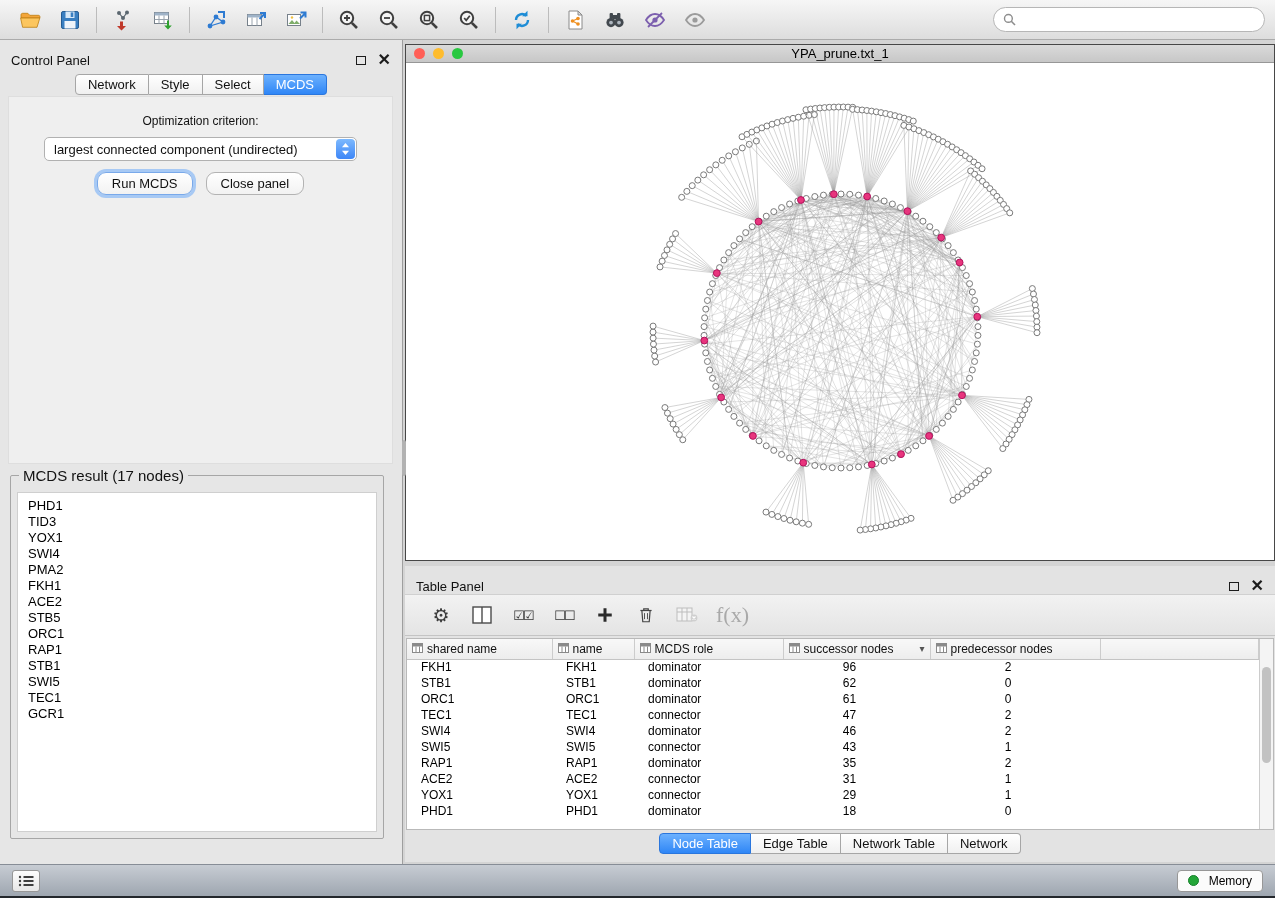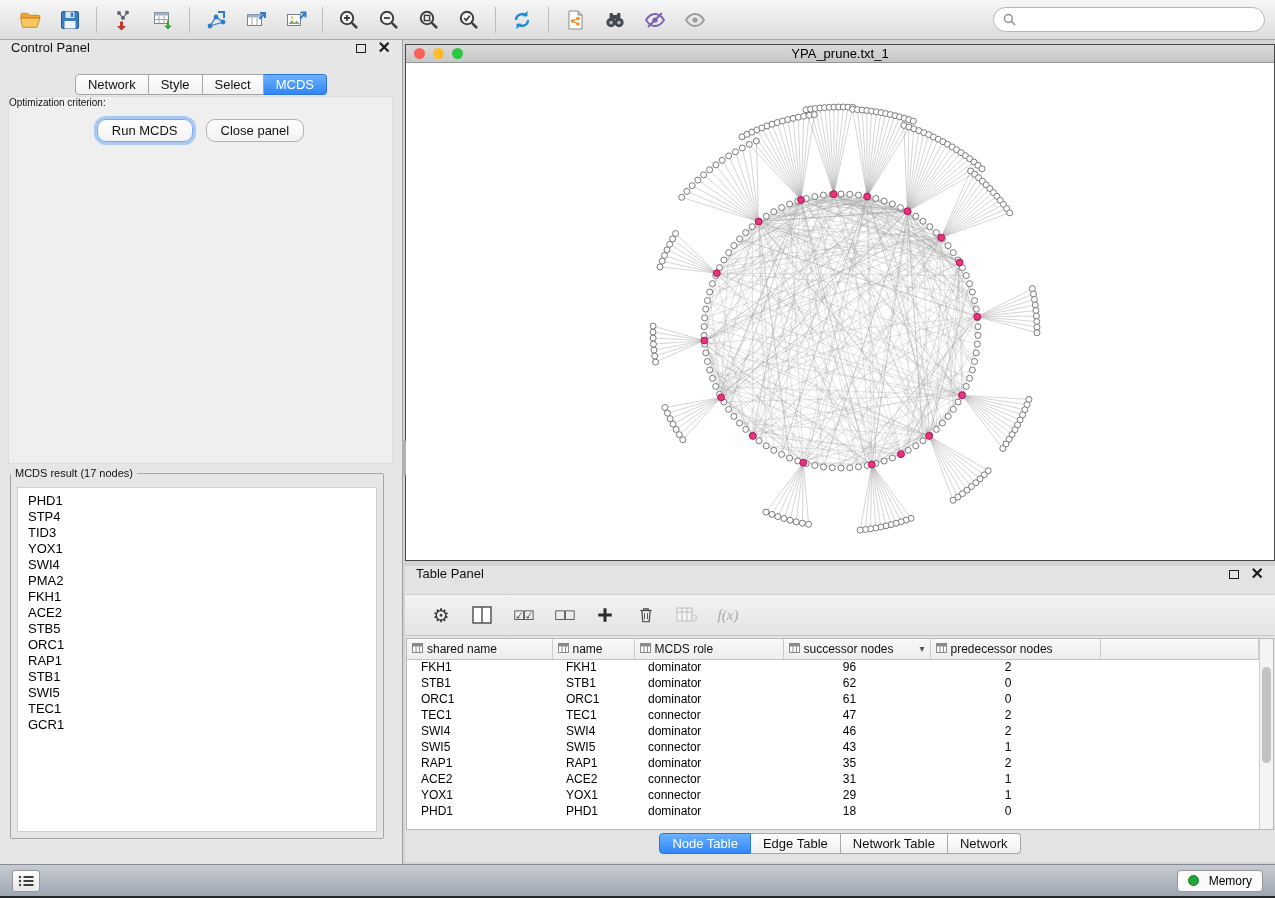--- a/index.html
+++ b/index.html
@@ -10,57 +10,57 @@
 
 .toolbar{position:absolute;left:0;top:0;width:100%;height:40px;background:linear-gradient(#f6f6f6,#dddddd);border-bottom:1px solid #ababab;display:flex;align-items:center;padding:0 10px}
 .tbtn{width:40px;height:32px;display:flex;align-items:center;justify-content:center;background:transparent;border:none;cursor:default}
 .tbtn svg{width:24px;height:24px}
 .tsep{width:1px;height:26px;background:#bcbcbc;margin:0 6px}
 .search-box{margin-left:auto;width:272px;height:25px;background:#fff;border:1px solid #b6b6b6;border-radius:13px;display:flex;align-items:center;padding:0 9px;gap:6px}
 .search-box input{border:none;outline:none;flex:1;font-size:12px;font-family:inherit;background:transparent}
 
 
 .control-panel{position:absolute;left:0;top:40px;width:403px;height:824px;background:#e6e6e6;border-right:1px solid #9e9e9e}
-.panel-titlebar{height:28px;display:flex;align-items:flex-start;padding:0 11px;font-size:13px}
+.panel-titlebar{height:28px;display:flex;align-items:flex-end;padding:0 11px;font-size:13px}
 .titlebar-controls{margin-left:auto;display:flex;align-items:center;gap:12px}
 .float-icon{width:10px;height:9px;border:1.5px solid #1c1c1c;display:inline-block}
 .close-x{font-size:16px;font-weight:700;line-height:1;color:#1c1c1c}
 .cp-tabs{position:absolute;left:0;right:0;top:34px;display:flex;justify-content:center}
 .seg-tab{height:21px;line-height:19px;padding:0 12px;font-size:13px;background:linear-gradient(#ffffff,#f0f0f0);border:1px solid #a6a6a6;border-left:none;color:#111}
 .seg-tab:first-child{border-left:1px solid #a6a6a6;border-radius:4px 0 0 4px}
 .seg-tab:last-child{border-radius:0 4px 4px 0}
 .seg-tab.active{background:linear-gradient(#6cb1fe,#2f86f6);color:#fff;border-color:#2a76dd}
 .cp-card{position:absolute;left:8px;right:9px;top:56px;height:368px;background:#efefef;border:1px solid #dedede}
-.opt-label{text-align:left;font-size:10px}
+.opt-label{margin-top:17px;text-align:center;font-size:12px}
 .dropdown{position:relative;margin:9px auto 0;width:313px;height:24px;background:#fff;border:1px solid #b1b1b1;border-radius:5px;display:flex;align-items:center;font-size:13px;padding:0 24px 0 9px}
 .dd-text{flex:1;white-space:nowrap;overflow:hidden}
 .dd-stepper{position:absolute;right:1px;top:1px;width:19px;height:20px;border-radius:4px;background:linear-gradient(#7db9fe,#3d86f7);display:flex;align-items:center;justify-content:center}
 .btn-row{margin-top:11px;display:flex;justify-content:center;gap:13px}
 .btn{height:23px;padding:0 14px;font-size:13px;font-family:inherit;background:linear-gradient(#ffffff,#f2f2f2);border:1px solid #b3b3b3;border-radius:9px;color:#111}
 .btn.focused{box-shadow:0 0 0 3px rgba(108,170,248,.55);border-color:#79a9ea}
 .result-box{position:absolute;left:10px;top:427px;width:374px;height:372px;border:1px solid #a6a6a6;border-radius:2px}
-.result-box legend{font-size:11px;padding:0 4px}
+.result-box legend{font-size:15px;margin-left:8px;padding:0 4px}
 .result-list{position:absolute;left:6px;right:6px;top:8px;bottom:6px;background:#fff;border:1px solid #cfcfcf;padding:5px 0 0 10px;overflow:hidden}
 .result-item{font-size:13px;line-height:16px;color:#000}
 
 
 .network-window{position:absolute;left:405px;top:44px;width:870px;height:517px;border:1px solid #474747;background:#fff}
 .net-titlebar{position:relative;height:18px;background:linear-gradient(#dadada,#c7c7c7);border-bottom:1px solid #979797;display:flex;align-items:center}
 .net-title{position:absolute;left:0;right:0;text-align:center;font-size:13px;color:#000}
 .light{width:11px;height:11px;border-radius:50%;margin-left:8px;position:relative;z-index:2}
 .net-canvas{display:block;width:868px;height:497px;background:#fff}
 .splitter-handle{position:absolute;left:402px;top:440px;width:4px;height:36px;background:#b2b2b2;border-radius:2px}
 
 
 .table-panel{position:absolute;left:405px;top:566px;width:870px;height:296px;background:#e3e3e3}
 .tp-toolbar{position:absolute;left:0;right:0;top:28px;height:42px;background:linear-gradient(#f2f2f2,#e4e4e4);border-top:1px solid #d0d0d0;border-bottom:1px solid #c4c4c4;display:flex;align-items:center;padding-left:24px;gap:17px}
 .tp-ic{display:flex;align-items:center;justify-content:center;min-width:24px;height:26px;background:transparent;border:none}
 .glyph{font-size:19px;color:#3c3c3c;line-height:1}
 .pair{font-size:13px;letter-spacing:-2px;color:#333}
-.fx{font-family:"Liberation Serif",serif;font-style:italic;font-size:15px;color:#a9a9a9}
+.fx{font-family:"Liberation Serif",serif;font-size:22px;color:#a9a9a9}
 .tp-table-wrap{position:absolute;left:1px;right:1px;top:72px;height:192px;background:#fff;border:1px solid #b9b9b9;display:flex}
 .node-table{border-collapse:collapse;table-layout:fixed;width:calc(100% - 14px);align-self:flex-start}
 .node-table th{height:20px;background:linear-gradient(#f8f8f8,#ededed);border-right:1px solid #ccc;border-bottom:1px solid #c4c4c4;font-size:12px;font-weight:400;vertical-align:middle}
 .hcell{display:flex;align-items:center;gap:4px;padding:0 5px}
 .hcell .hlabel{flex:1;text-align:left;white-space:nowrap;overflow:hidden}
 .hcell .chev{font-size:10px;color:#555}
 .node-table td{height:16px;font-size:12px;padding:0 0 0 14px;white-space:nowrap;color:#000}
 .node-table td.num{text-align:center;padding:0 14px 0 0}
 .vscroll{width:14px;background:#f4f4f4;border-left:1px solid #ccc;position:relative}
 .vthumb{position:absolute;left:2px;top:28px;width:9px;height:96px;background:#c2c2c2;border-radius:5px}
@@ -230,30 +230,38 @@
       </span>
     </div>
     <div class="cp-tabs">
         <div class="seg-tab">Network</div>
         <div class="seg-tab">Style</div>
         <div class="seg-tab">Select</div>
         <div class="seg-tab active">MCDS</div>
       </div>
     <div class="cp-card">
       <div class="opt-label">Optimization criterion:</div>
+      <div class="dropdown">
+        <span class="dd-text">largest connected component (undirected)</span>
+        <span class="dd-stepper">
+          <svg width="9" height="14" viewBox="0 0 9 14">
+              <path d="M4.5 1 8 5.2H1z" fill="#fff"></path>
+              <path d="M4.5 13 1 8.8h7z" fill="#fff"></path>
+            </svg>
+        </span>
+      </div>
       <div class="btn-row">
         <button class="btn focused">Run MCDS</button>
         <button class="btn">Close panel</button>
       </div>
     </div>
     <fieldset class="result-box">
       <legend>MCDS result (17 nodes)</legend>
       <div class="result-list">
           <div class="result-item">PHD1</div>
-          <div class="result-item">STP4</div>
           <div class="result-item">TID3</div>
           <div class="result-item">YOX1</div>
           <div class="result-item">SWI4</div>
           <div class="result-item">PMA2</div>
           <div class="result-item">FKH1</div>
           <div class="result-item">ACE2</div>
           <div class="result-item">STB5</div>
           <div class="result-item">ORC1</div>
           <div class="result-item">RAP1</div>
           <div class="result-item">STB1</div>

